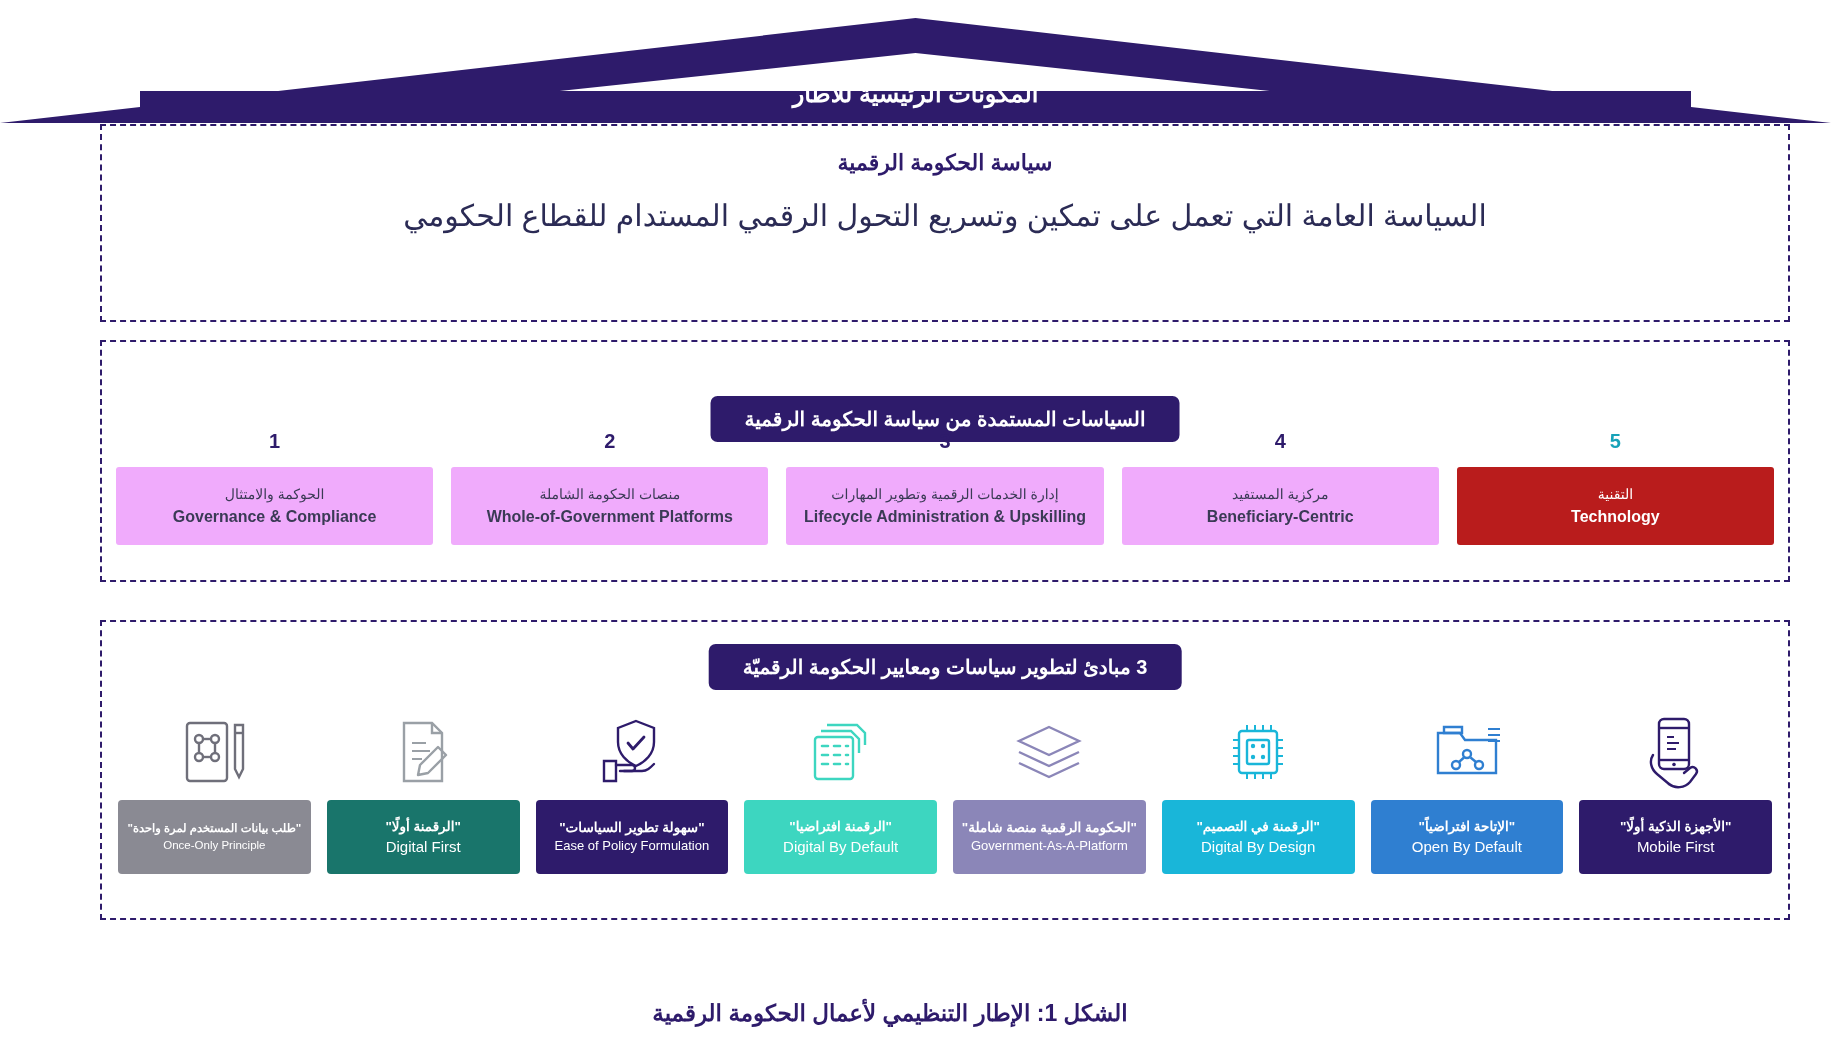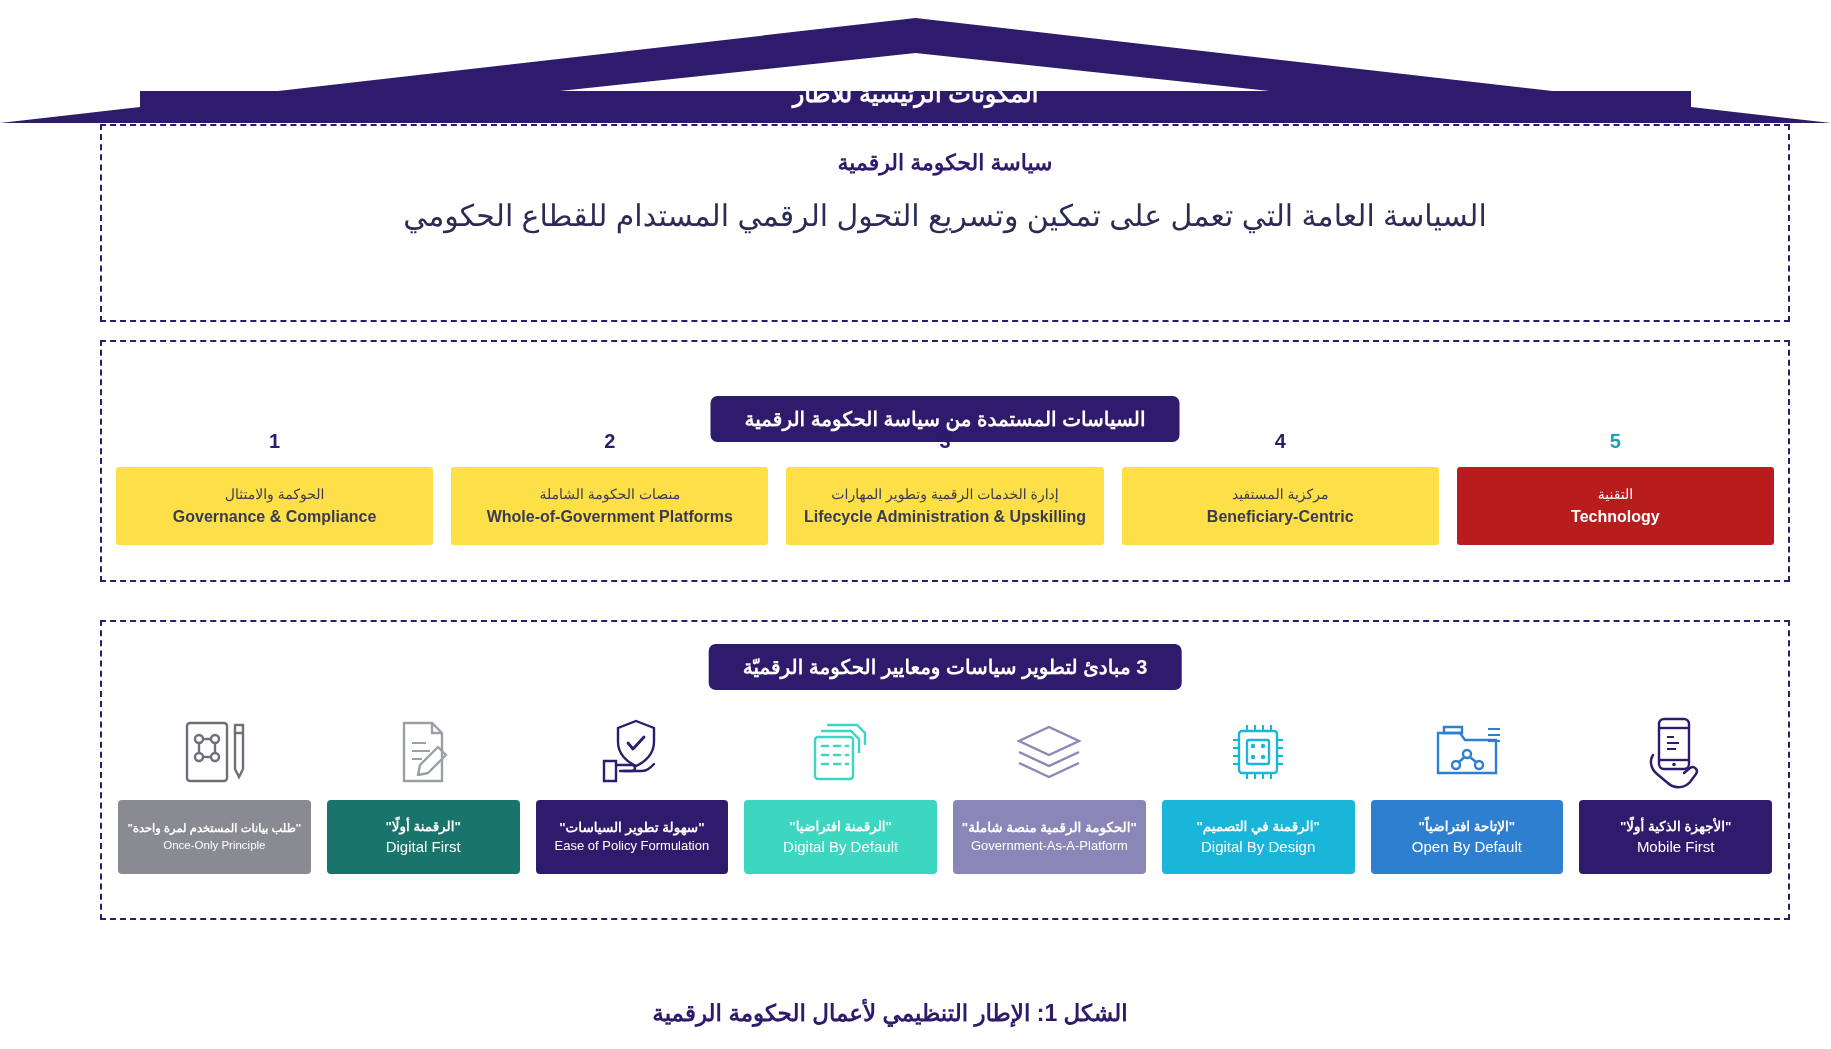--- a/index.html
+++ b/index.html
@@ -111,21 +111,21 @@
   }
   .derived-num {
     text-align: center;
     font-size: 20px;
     font-weight: bold;
     color: #2e1b6b;
     margin-bottom: 14px;
   }
   .derived-num.teal { color: #17a2b8; }
   .derived-card {
-    background: #fde047;
+    background: #f0abfc;
     border-radius: 3px;
     height: 78px;
     display: flex;
     flex-direction: column;
     align-items: center;
     justify-content: center;
     padding: 4px 8px;
     box-sizing: border-box;
   }
   .derived-card.grey-dark { background: #b91c1c; }

